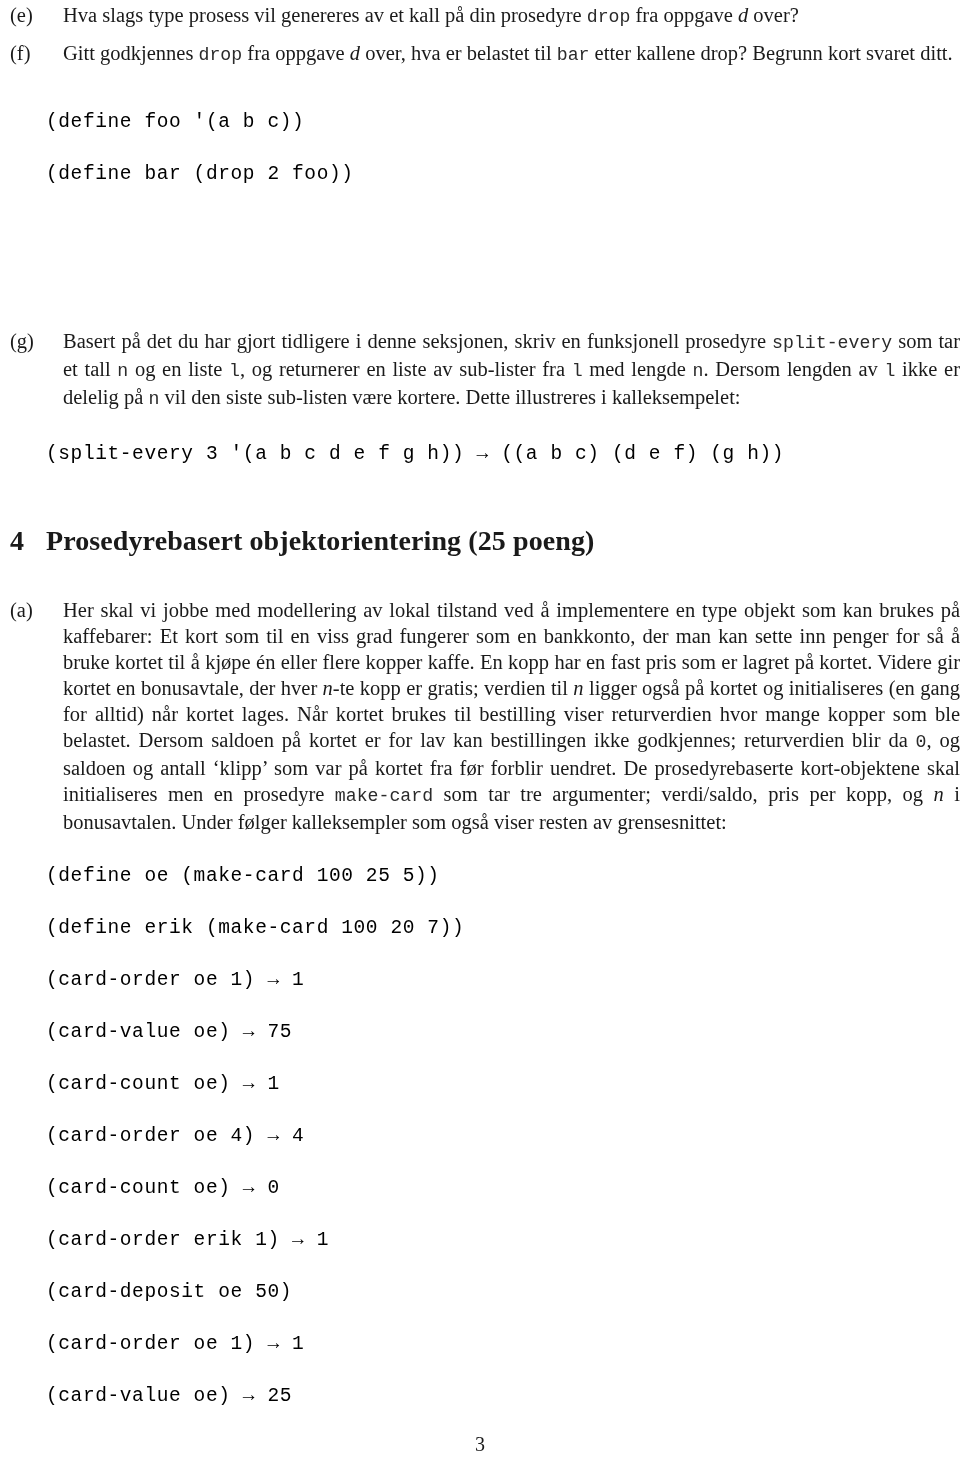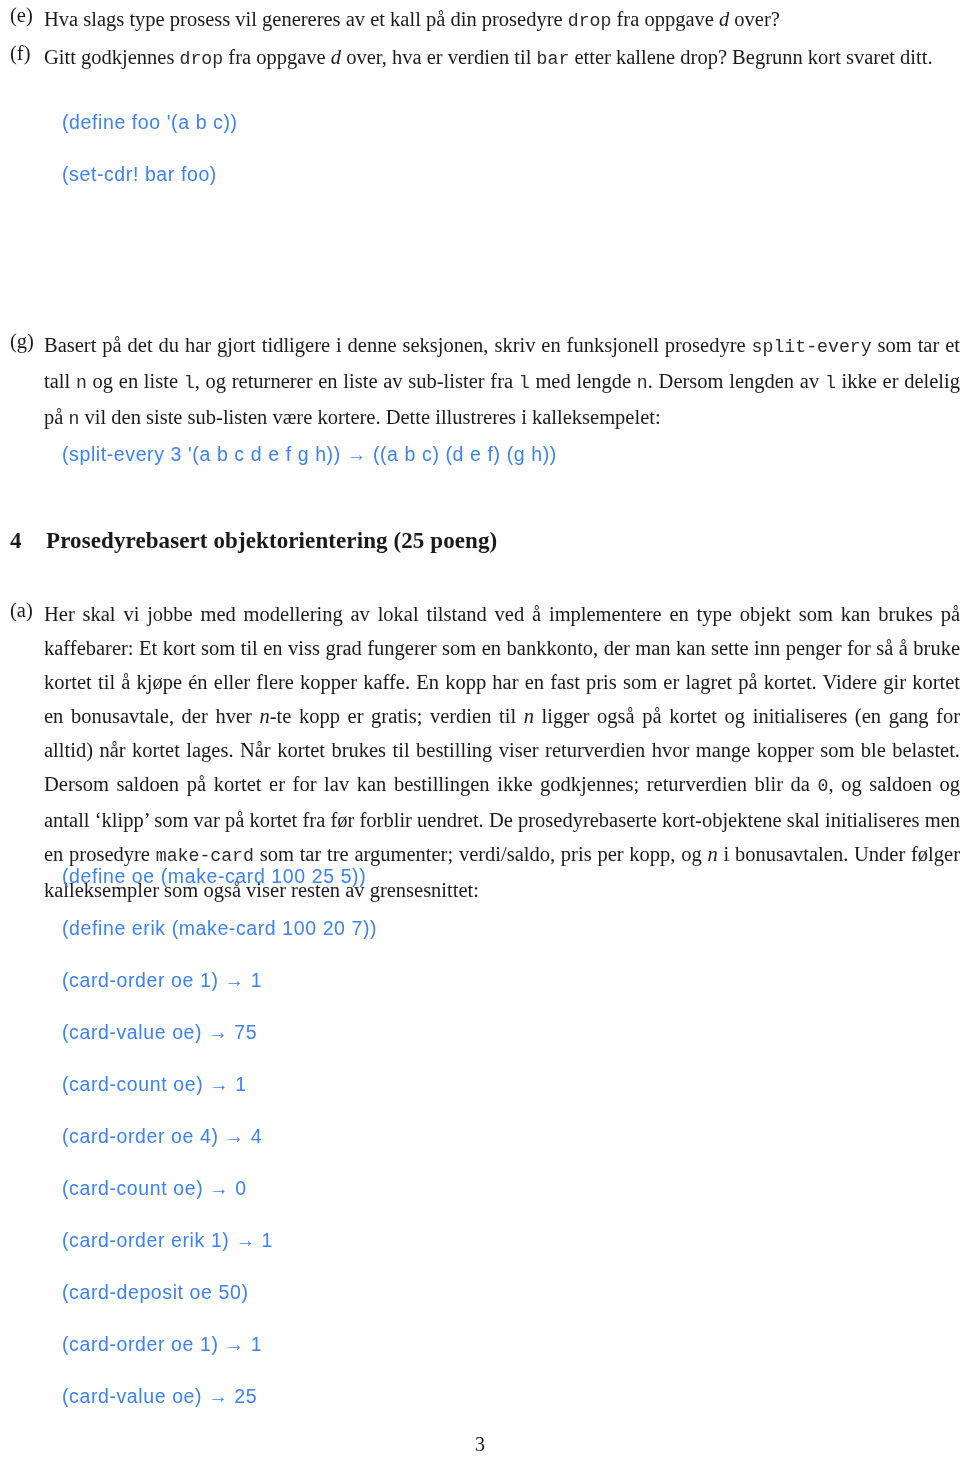--- a/index.html
+++ b/index.html
@@ -33,60 +33,60 @@
   .item .marker {
     position: absolute;
     left: 0;
     top: 0;
     width: 34px;
     text-align: left;
     font-size: 20.5px;
     line-height: 26px;
   }
   .item .body {
-    margin-left: 34px;
+    margin-left: 53px;
     font-size: 20.5px;
-    line-height: 34px;
+    line-height: 26px;
     text-align: justify;
     text-justify: inter-word;
     hyphens: none;
   }
 
   
   code, .mono {
     font-family: "Liberation Mono", "DejaVu Sans Mono", monospace;
     font-size: 18.2px;
     letter-spacing: 0px;
     color: #2b2b2b;
   }
   i, .it {
     font-style: italic;
   }
 
   
   .codeblock {
     position: absolute;
-    left: 62px;
-    font-family: Liberation Sans, sans-serif;
+    left: 46px;
+    font-family: Liberation Mono, monospace;
     font-size: 19.5px;
-    color: #3b82f6;
+    color: #000000;
     letter-spacing: 0.6px;
     white-space: pre;
   }
   .codeblock .cline {
     height: 52px;
     line-height: 52px;
   }
 
   
   .section-heading {
     position: absolute;
     left: 10px;
     width: 930px;
-    font-size: 23px;
+    font-size: 28px;
     font-weight: bold;
     line-height: 34px;
     letter-spacing: 0.1px;
   }
   .section-heading .num {
     display: inline-block;
     width: 36px;
   }
 
   
@@ -104,34 +104,34 @@
 
 <div class="page">
 
   <div id="items-root">
       <div class="item" style="top: 2px;">
         <span class="marker">(e)</span>
         <div class="body"><span>Hva slags type prosess vil genereres av et kall på din prosedyre </span><code>drop</code><span> fra oppgave </span><i>d</i><span> over?</span></div>
       </div>
       <div class="item" style="top: 40px;">
         <span class="marker">(f)</span>
-        <div class="body"><span>Gitt godkjennes </span><code>drop</code><span> fra oppgave </span><i>d</i><span> over, hva er verdien til </span><code>bar</code><span> etter kallene drop? Begrunn kort svaret ditt.</span></div>
+        <div class="body"><span>Gitt godkjennes </span><code>drop</code><span> fra oppgave </span><i>d</i><span> over, hva er belastet til </span><code>bar</code><span> etter kallene drop? Begrunn kort svaret ditt.</span></div>
       </div>
       <div class="item" style="top: 328px;">
         <span class="marker">(g)</span>
         <div class="body"><span>Basert på det du har gjort tidligere i denne seksjonen, skriv en funksjonell prosedyre </span><code>split-every</code><span> som tar et tall </span><code>n</code><span> og en liste </span><code>l</code><span>, og returnerer en liste av sub-lister fra </span><code>l</code><span> med lengde </span><code>n</code><span>. Dersom lengden av </span><code>l</code><span> ikke er delelig på </span><code>n</code><span> vil den siste sub-listen være kortere. Dette illustreres i kalleksempelet:</span></div>
       </div>
       <div class="item" style="top: 597px;">
         <span class="marker">(a)</span>
         <div class="body"><span>Her skal vi jobbe med modellering av lokal tilstand ved å implementere en type objekt som kan brukes på kaffebarer: Et kort som til en viss grad fungerer som en bankkonto, der man kan sette inn penger for så å bruke kortet til å kjøpe én eller flere kopper kaffe. En kopp har en fast pris som er lagret på kortet. Videre gir kortet en bonusavtale, der hver </span><i>n</i><span>-te kopp er gratis; verdien til </span><i>n</i><span> ligger også på kortet og initialiseres (en gang for alltid) når kortet lages. Når kortet brukes til bestilling viser returverdien hvor mange kopper som ble belastet. Dersom saldoen på kortet er for lav kan bestillingen ikke godkjennes; returverdien blir da </span><code>0</code><span>, og saldoen og antall ‘klipp’ som var på kortet fra før forblir uendret. De prosedyrebaserte kort-objektene skal initialiseres men en prosedyre </span><code>make-card</code><span> som tar tre argumenter; verdi/saldo, pris per kopp, og </span><i>n</i><span> i bonusavtalen. Under følger kalleksempler som også viser resten av grensesnittet:</span></div>
       </div>
     </div>
 
   <div id="code-root">
-      <div class="codeblock" style="top: 96px;"><div class="cline">(define foo '(a b c))</div><div class="cline">(set-cdr! bar foo)</div></div>
+      <div class="codeblock" style="top: 96px;"><div class="cline">(define foo '(a b c))</div><div class="cline">(define bar (drop 2 foo))</div></div>
       <div class="codeblock" style="top: 428px; text-align: right;"><div class="cline">(split-every 3 '(a b c d e f g h)) → ((a b c) (d e f) (g h))</div></div>
       <div class="codeblock" style="top: 850px;"><div class="cline">(define oe (make-card 100 25 5))</div><div class="cline">(define erik (make-card 100 20 7))</div><div class="cline">(card-order oe 1) → 1</div><div class="cline">(card-value oe) → 75</div><div class="cline">(card-count oe) → 1</div><div class="cline">(card-order oe 4) → 4</div><div class="cline">(card-count oe) → 0</div><div class="cline">(card-order erik 1) → 1</div><div class="cline">(card-deposit oe 50)</div><div class="cline">(card-order oe 1) → 1</div><div class="cline">(card-value oe) → 25</div></div>
     </div>
 
   <div class="section-heading" id="section-heading" style="top: 524px;">
     <span class="num">4</span><span>Prosedyrebasert objektorientering (25 poeng)</span>
   </div>
 
   <div class="page-number" id="page-number" style="top: 1432px;">3</div>
 

